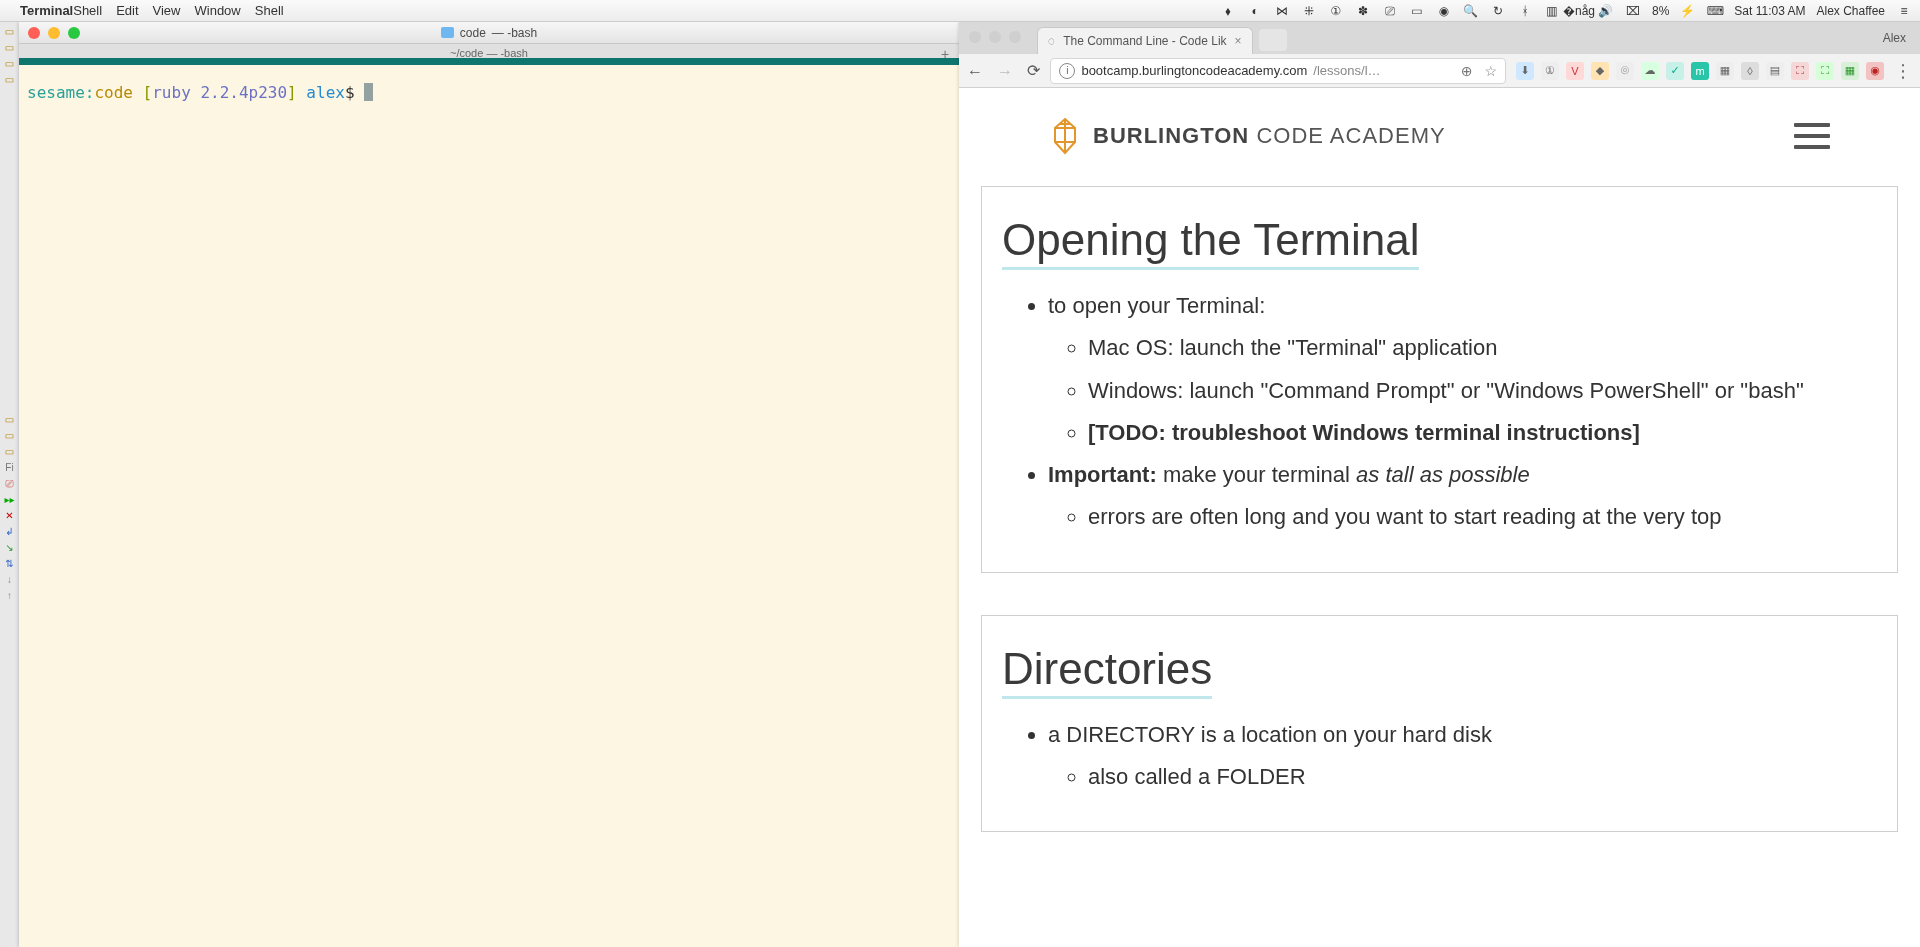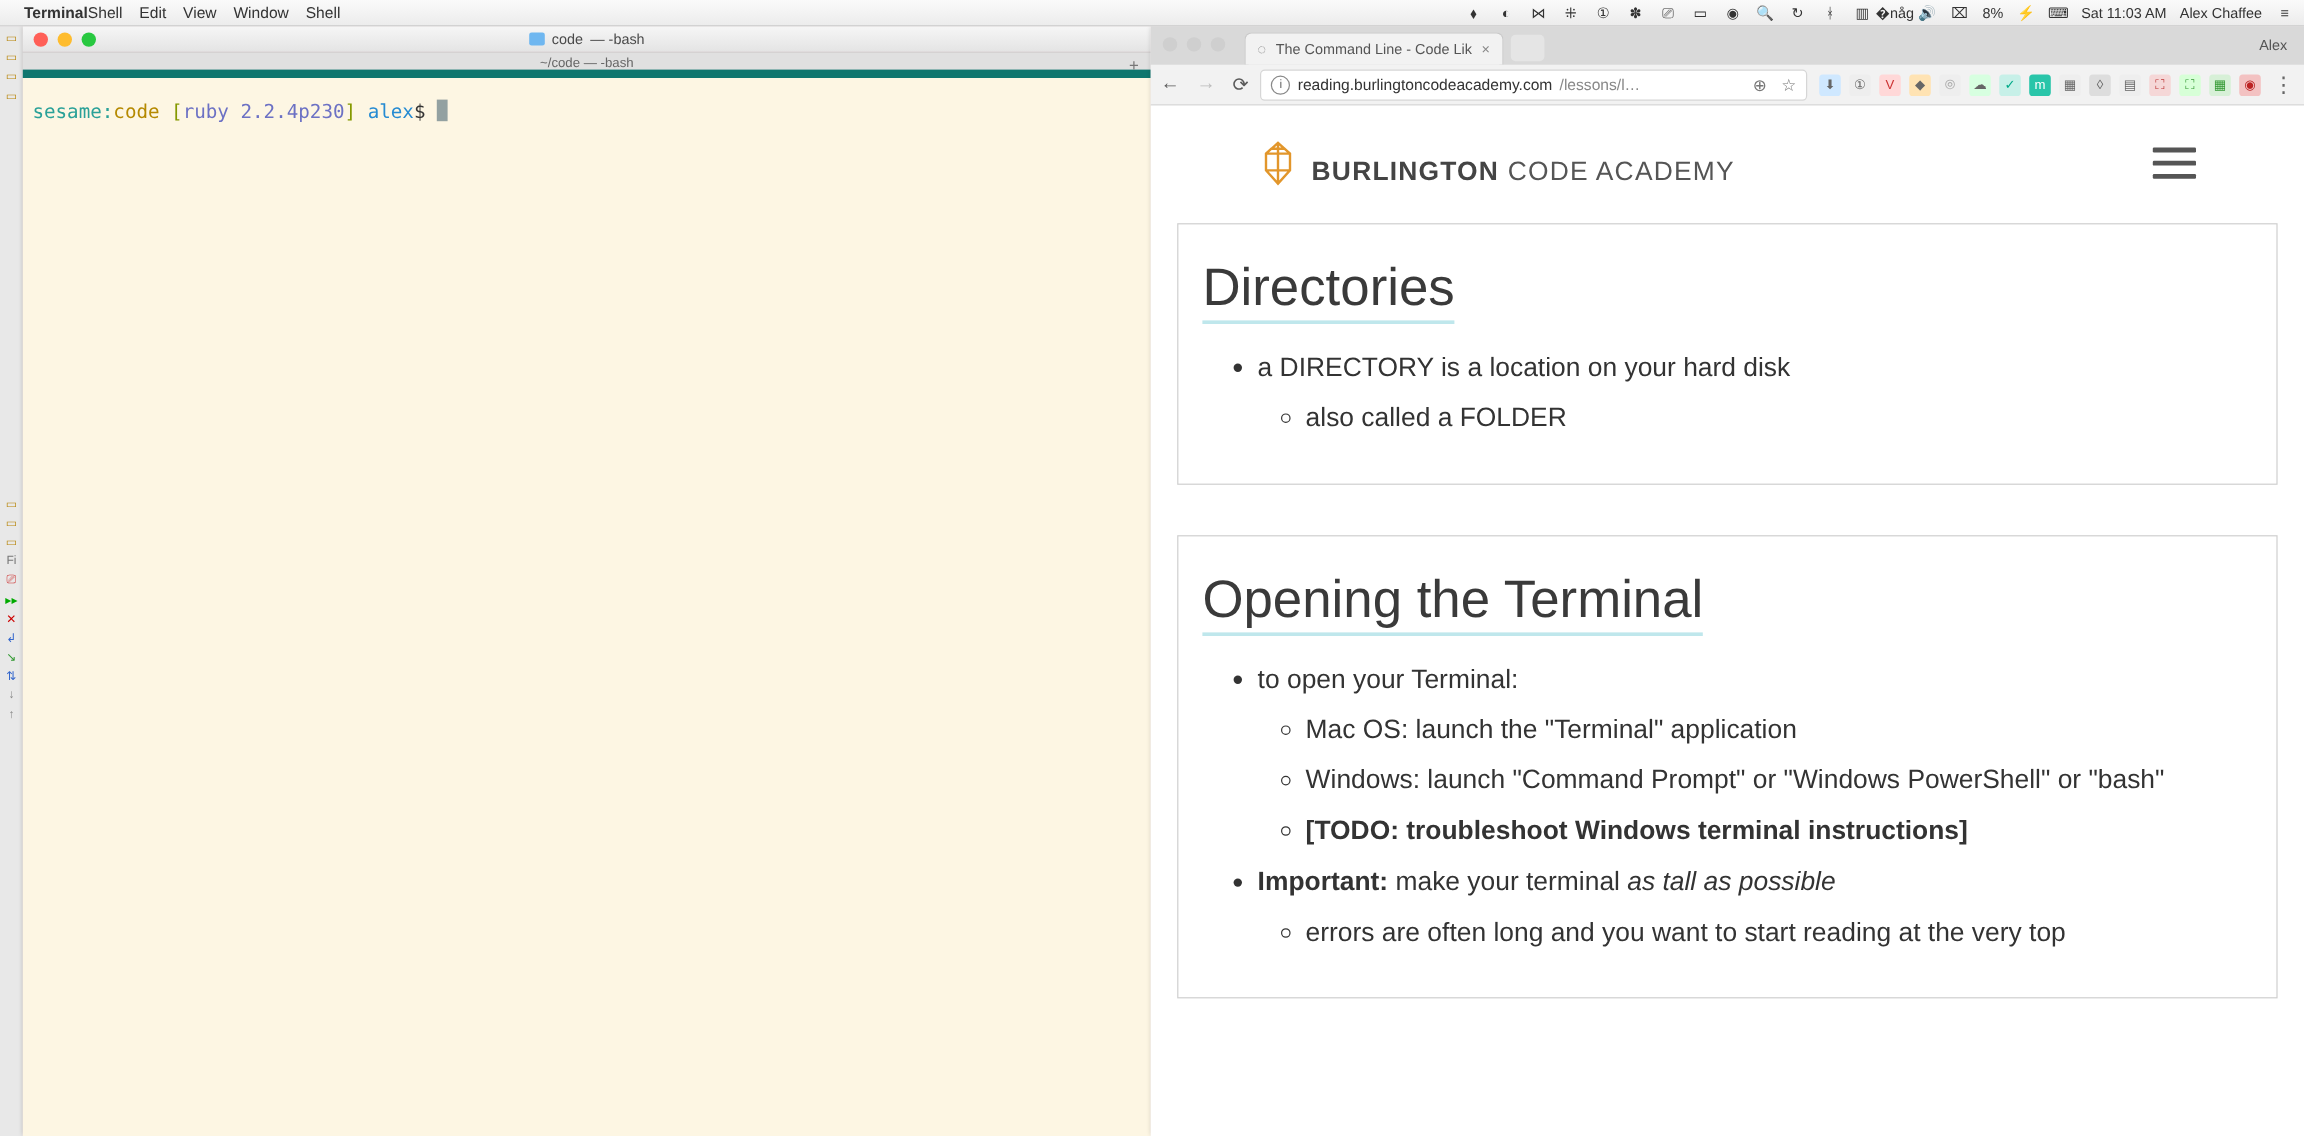--- a/index.html
+++ b/index.html
@@ -48,21 +48,21 @@
   .ctoolbar .nav span{cursor:default;}
   .addr{flex:1;height:26px;background:#fff;border:1px solid #d6d6d6;border-radius:4px;display:flex;align-items:center;padding:0 8px;font-size:13px;color:#555;gap:6px;}
   .addr .info{width:16px;height:16px;border:1px solid #888;border-radius:50%;display:inline-flex;align-items:center;justify-content:center;font-size:10px;color:#666;}
   .addr .zoom{margin-left:auto;color:#777;font-size:14px;}
   .addr .star{color:#777;font-size:14px;margin-left:6px;}
   .exticons{display:flex;gap:7px;align-items:center;}
   .exticons .ei{width:18px;height:18px;border-radius:3px;display:inline-flex;align-items:center;justify-content:center;font-size:11px;color:#666;background:#eee;}
   .dots{font-size:18px;color:#666;cursor:default;}
   .page{flex:1;overflow:hidden;background:#fff;position:relative;}
   .siteheader{display:flex;align-items:center;justify-content:space-between;padding:28px 90px 24px 90px;}
-  .brand{display:flex;align-items:flex-end;gap:12px;color:#555;font-size:22px;letter-spacing:1px;font-weight:300;}
+  .brand{display:flex;align-items:center;gap:12px;color:#555;font-size:22px;letter-spacing:1px;font-weight:300;}
   .brand b{font-weight:700;color:#444;}
   .hop{width:32px;height:40px;}
   .hamb{width:36px;height:26px;display:flex;flex-direction:column;justify-content:space-between;cursor:pointer;}
   .hamb div{height:4px;background:#555;border-radius:1px;}
   .card{margin:6px 22px 42px 22px;border:1px solid #cfcfcf;padding:28px 20px 30px 20px;}
   .card h1{font-size:44px;font-weight:400;color:#3a3a3a;display:inline-block;border-bottom:3px solid #bfe7ec;padding-bottom:2px;margin-bottom:18px;}
   .card ul{list-style:disc;margin-left:46px;font-size:22px;color:#333;line-height:1.65;}
   .card ul ul{list-style:circle;margin-left:40px;margin-top:6px;margin-bottom:6px;}
   .card li{margin-bottom:6px;}
   .card em{font-style:italic;}
@@ -164,21 +164,21 @@
       <div class="user">Alex</div>
     </div>
     <div class="ctoolbar">
       <div class="nav">
         <span>←</span>
         <span style="color:#bbb">→</span>
         <span>⟳</span>
       </div>
       <div class="addr">
         <span class="info">i</span>
-        <span style="color:#333">reading.burlingtoncodeacademy.com</span>
+        <span style="color:#333">bootcamp.burlingtoncodeacademy.com</span>
           <span style="color:#888">/lessons/l…</span>
         <span class="zoom">⊕</span>
         <span class="star">☆</span>
       </div>
       <div class="exticons">
         <span class="ei" style="background:#cfe8ff">⬇</span>
         <span class="ei" style="background:#eee">①</span>
         <span class="ei" style="background:#ffd8d8;color:#c33">V</span>
         <span class="ei" style="background:#ffe3b3">◆</span>
         <span class="ei" style="background:#eee;color:#aaa">⦾</span>
@@ -202,32 +202,20 @@
           <svg class="hop" viewBox="0 0 32 40">
               <path fill="none" stroke="#e2962b" stroke-width="2" d="M16 3 L26 12 L26 26 L16 37 L6 26 L6 12 Z M16 3 L16 37 M6 12 L26 12 M6 26 L26 26 M10 8 L22 8"></path>
             </svg>
           <span><b>BURLINGTON</b><span> CODE ACADEMY</span></span>
         </div>
         <div class="hamb">
             <div></div>
             <div></div>
             <div></div>
           </div>
-      </div>
-
-      <div class="card">
-        <h1>Directories</h1>
-        <ul>
-          <li>
-            <span>a DIRECTORY is a location on your hard disk</span>
-            <ul>
-              <li>also called a FOLDER</li>
-            </ul>
-          </li>
-        </ul>
       </div>
 
       <div class="card">
         <h1>Opening the Terminal</h1>
         <ul>
           <li>
             <span>to open your Terminal:</span>
             <ul>
               <li>Mac OS: launch the "Terminal" application</li>
               <li>Windows: launch "Command Prompt" or "Windows PowerShell" or "bash"</li>
@@ -235,16 +223,28 @@
             </ul>
           </li>
           <li>
             <strong>Important:</strong><span> make your terminal </span><em>as tall as possible</em>
             <ul>
               <li>errors are often long and you want to start reading at the very top</li>
             </ul>
           </li>
         </ul>
       </div>
+
+      <div class="card">
+        <h1>Directories</h1>
+        <ul>
+          <li>
+            <span>a DIRECTORY is a location on your hard disk</span>
+            <ul>
+              <li>also called a FOLDER</li>
+            </ul>
+          </li>
+        </ul>
+      </div>
     </div>
   </div>
 
 </div>
 
 </body></html>

